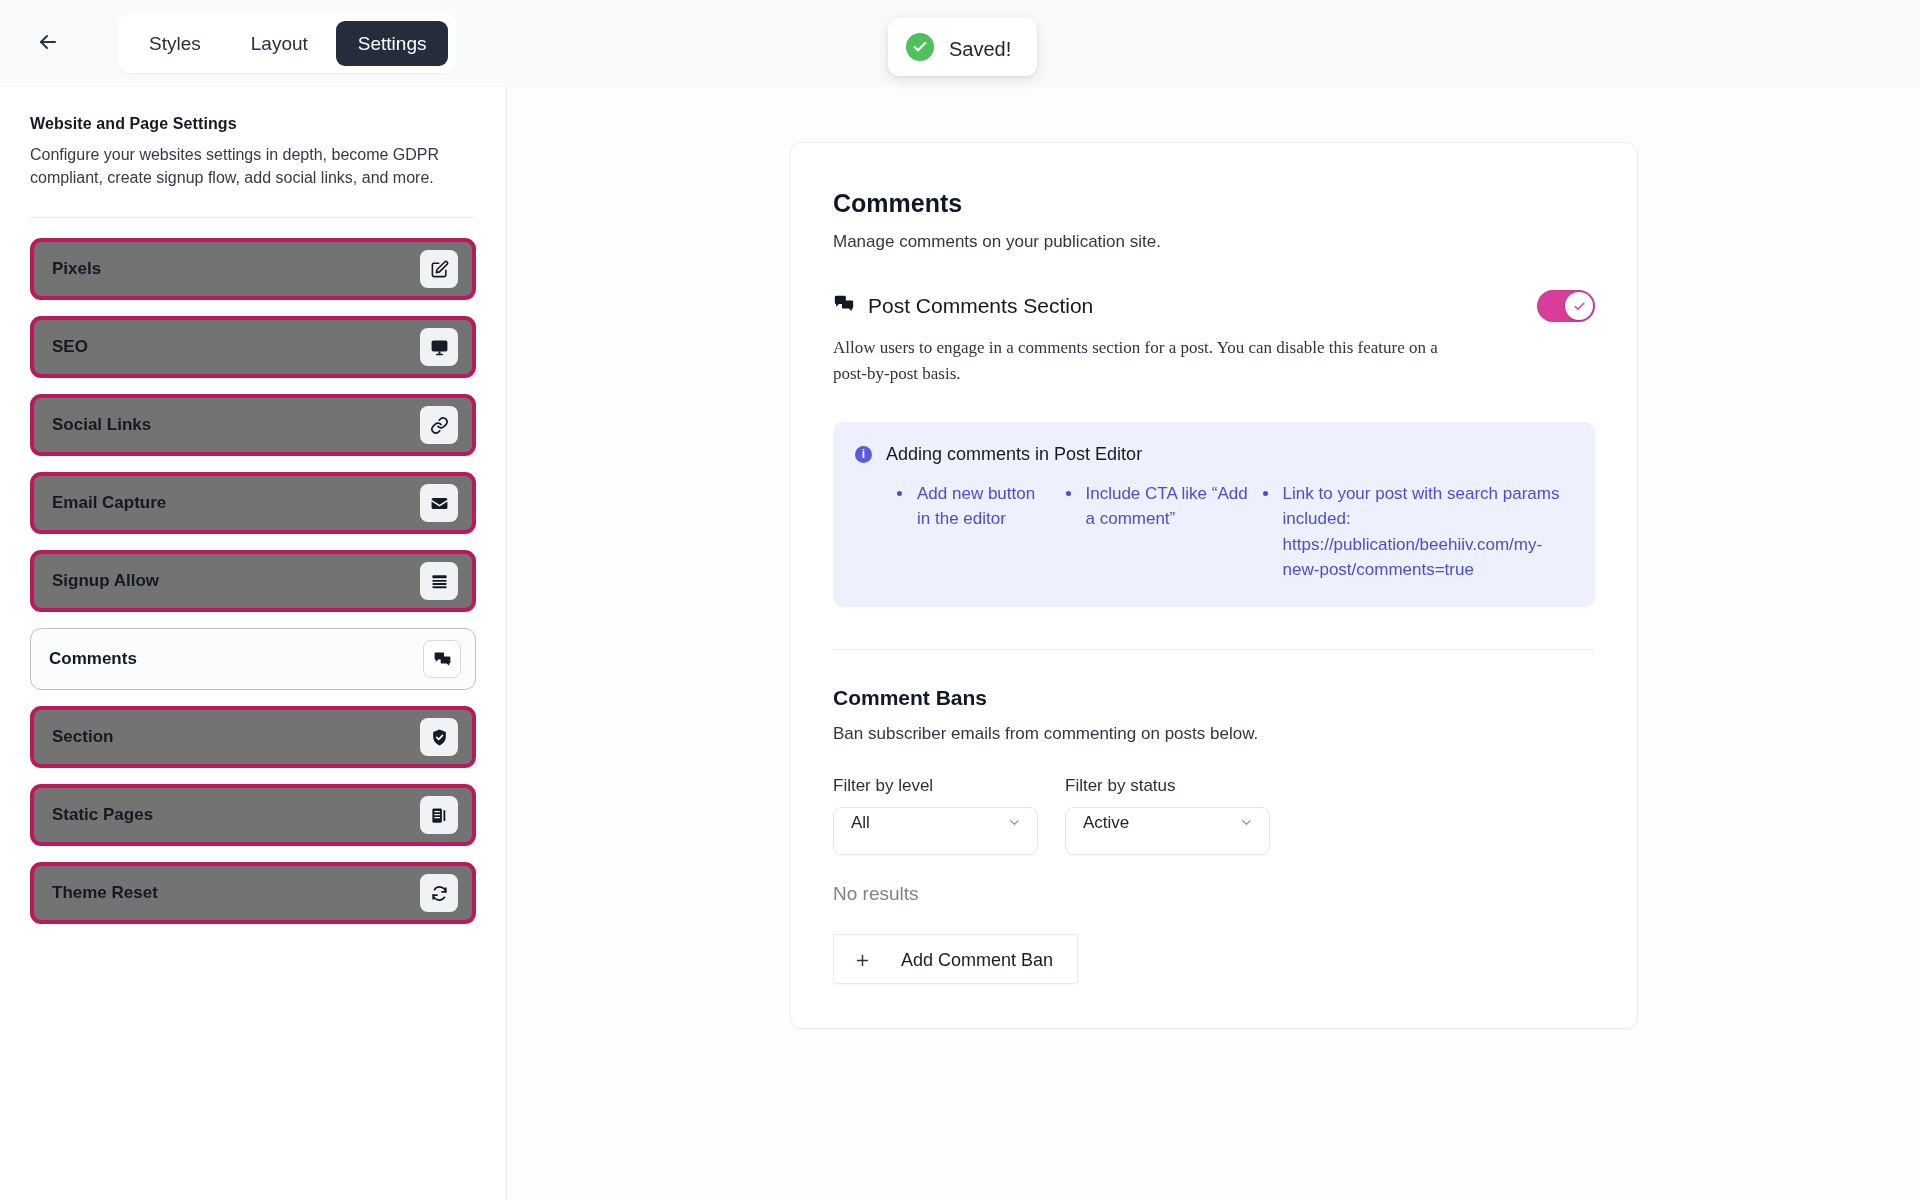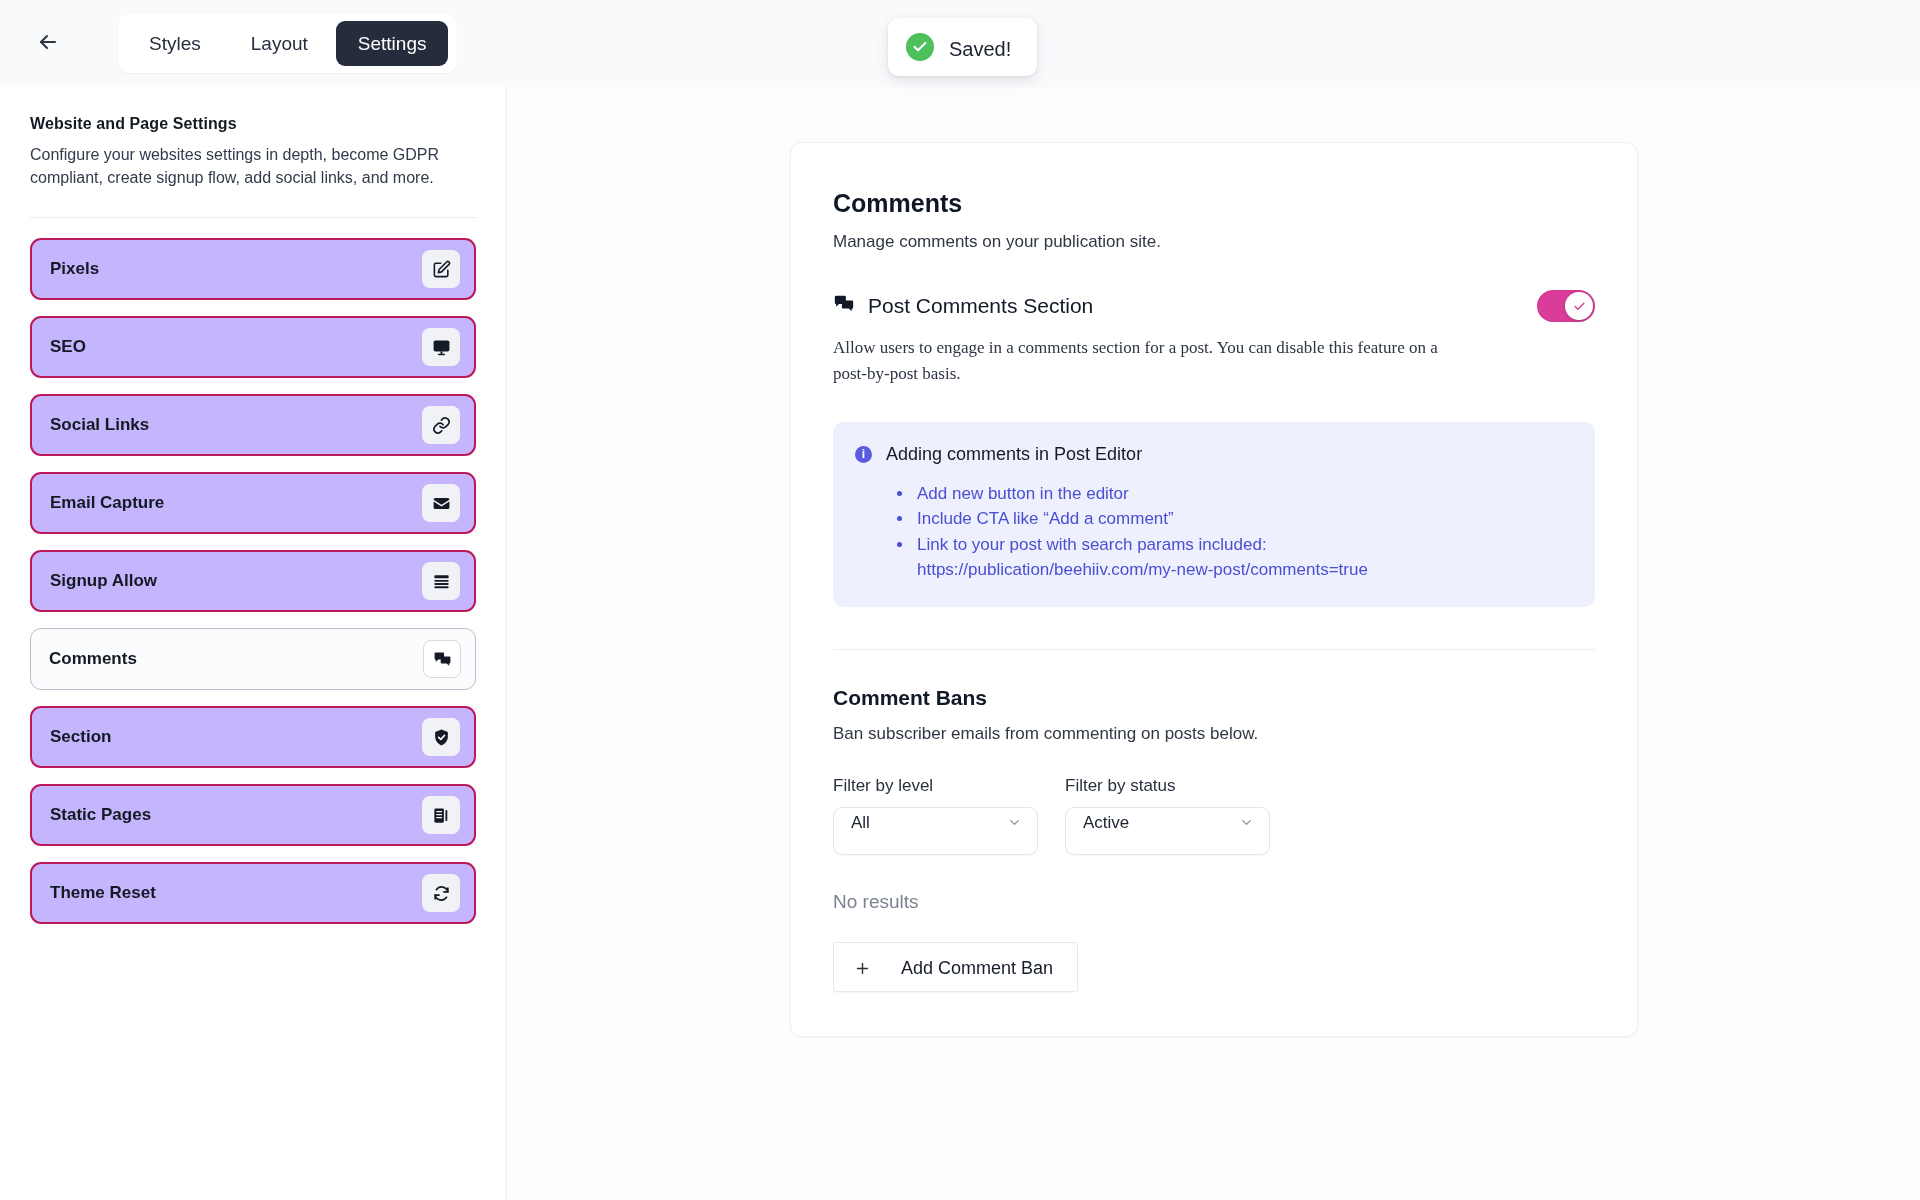--- a/index.html
+++ b/index.html
@@ -113,22 +113,22 @@
   }
   .side-divider {
     height: 1px;
     background: #e9ebf0;
     margin: 28px 0 20px 0;
   }
   .nav-list { display: flex; flex-direction: column; gap: 16px; }
   .nav-item {
     height: 62px;
     border-radius: 11px;
-    background: #c4b5fd;
-    border: 2px solid #be185d;
+    background: #737373;
+    border: 4px solid #be185d;
     display: flex;
     align-items: center;
     justify-content: space-between;
     padding: 0 14px 0 18px;
     cursor: pointer;
   }
   .nav-item.selected {
     background: #fbfcfd;
     border: 1px solid #b9bfca;
   }
@@ -236,21 +236,22 @@
     font-weight: bold;
     display: flex; align-items: center; justify-content: center;
     flex: 0 0 auto;
     line-height: 1;
   }
   .info-title { font-size: 18px; color: #141a27; }
   .info-list {
     margin: 16px 0 0 42px;
     list-style: none;
     display: flex;
-    flex-direction: column;
+    flex-direction: row;
+    gap: 14px;
   }
   .info-list li {
     position: relative;
     padding-left: 20px;
     font-size: 17px;
     line-height: 1.5;
     color: #4a4ed3;
   }
   .info-list li::before {
     content: "";
@@ -292,21 +293,21 @@
     align-items: center;
     justify-content: space-between;
     padding: 0 15px 16px 17px;
     cursor: pointer;
     box-shadow: 0 1px 1px rgba(16,24,40,.03);
   }
   .select-value { font-size: 17px; color: #1b2230; }
   .chev { color: #8a93a3; display: flex; }
 
   .no-results {
-    margin-top: 36px;
+    margin-top: 28px;
     font-size: 19px;
     color: #7b8392;
   }
 
   .add-btn {
     margin-top: 29px;
     height: 50px;
     padding: 4px 24px 0 20px;
     border: 1px solid #e6e8ec;
     border-radius: 3px;

